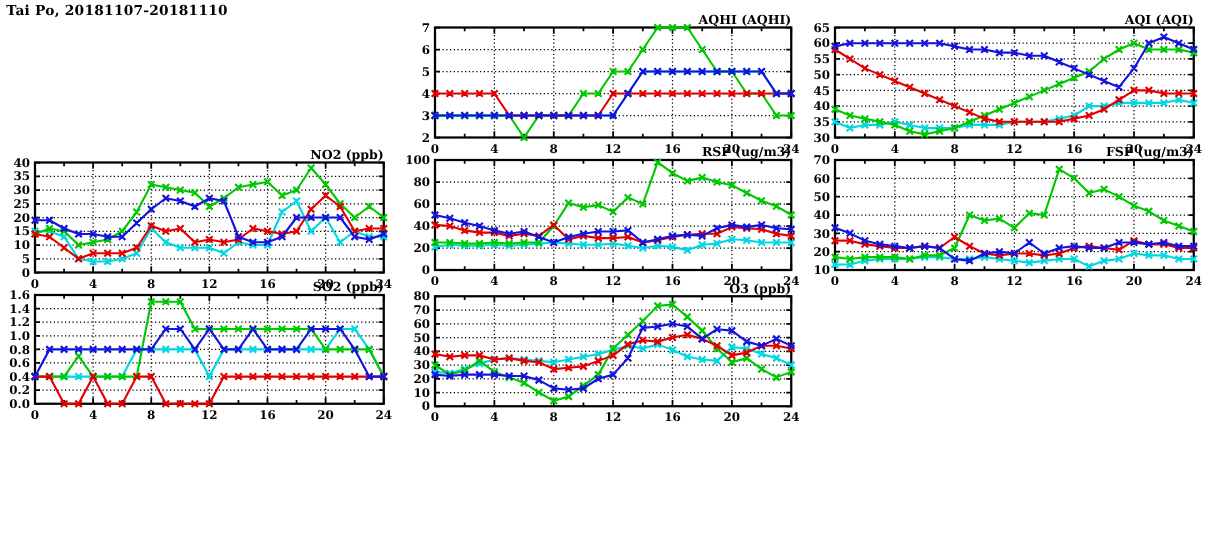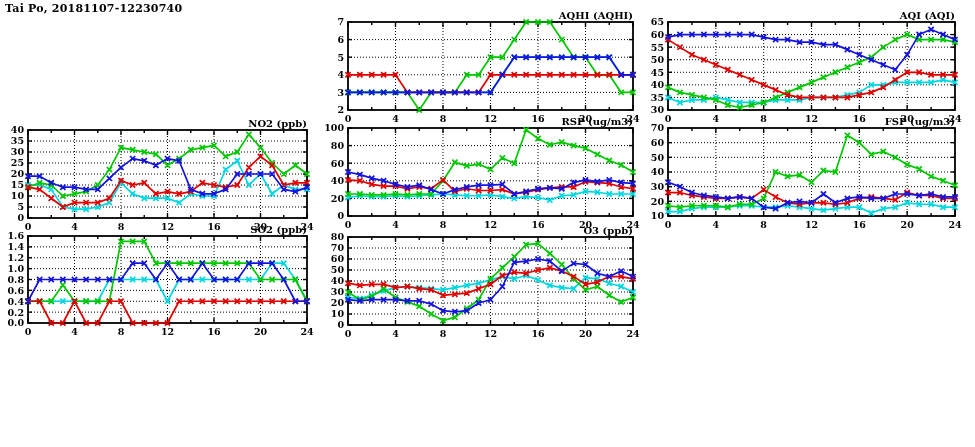--- a/index.html
+++ b/index.html
@@ -8,21 +8,21 @@
   #page-title{position:absolute;left:5px;top:2px;font-size:11px;font-weight:bold;
               letter-spacing:0.2px;white-space:pre;}
   .chart{position:absolute;}
   svg text{font-family:"DejaVu Serif",serif;font-weight:bold;fill:#000;}
   svg .tick-label{font-size:9.5px;}
   svg .chart-title{font-size:10px;}
 </style>
 </head>
 <body>
 
-<div id="page-title">Tai Po, 20181107-12230740</div>
+<div id="page-title">Tai Po, 20181107-20181110</div>
 
 <div id="charts-root">
     <div class="chart" style="left: 1px; top: 118px;"><svg width="316" height="116">
         <line x1="27" y1="100" x2="31" y2="100" stroke="#000" stroke-width="1.4"></line>
         <line x1="302" y1="100" x2="306" y2="100" stroke="#000" stroke-width="1.4"></line>
         <text x="23" y="103.4" text-anchor="end" class="tick-label">0</text>
         <line x1="27" y1="89" x2="306" y2="89" stroke="#000" stroke-width="1" stroke-dasharray="1,2"></line>
         <line x1="27" y1="89" x2="31" y2="89" stroke="#000" stroke-width="1.4"></line>
         <line x1="302" y1="89" x2="306" y2="89" stroke="#000" stroke-width="1.4"></line>
         <text x="23" y="92.4" text-anchor="end" class="tick-label">5</text>

